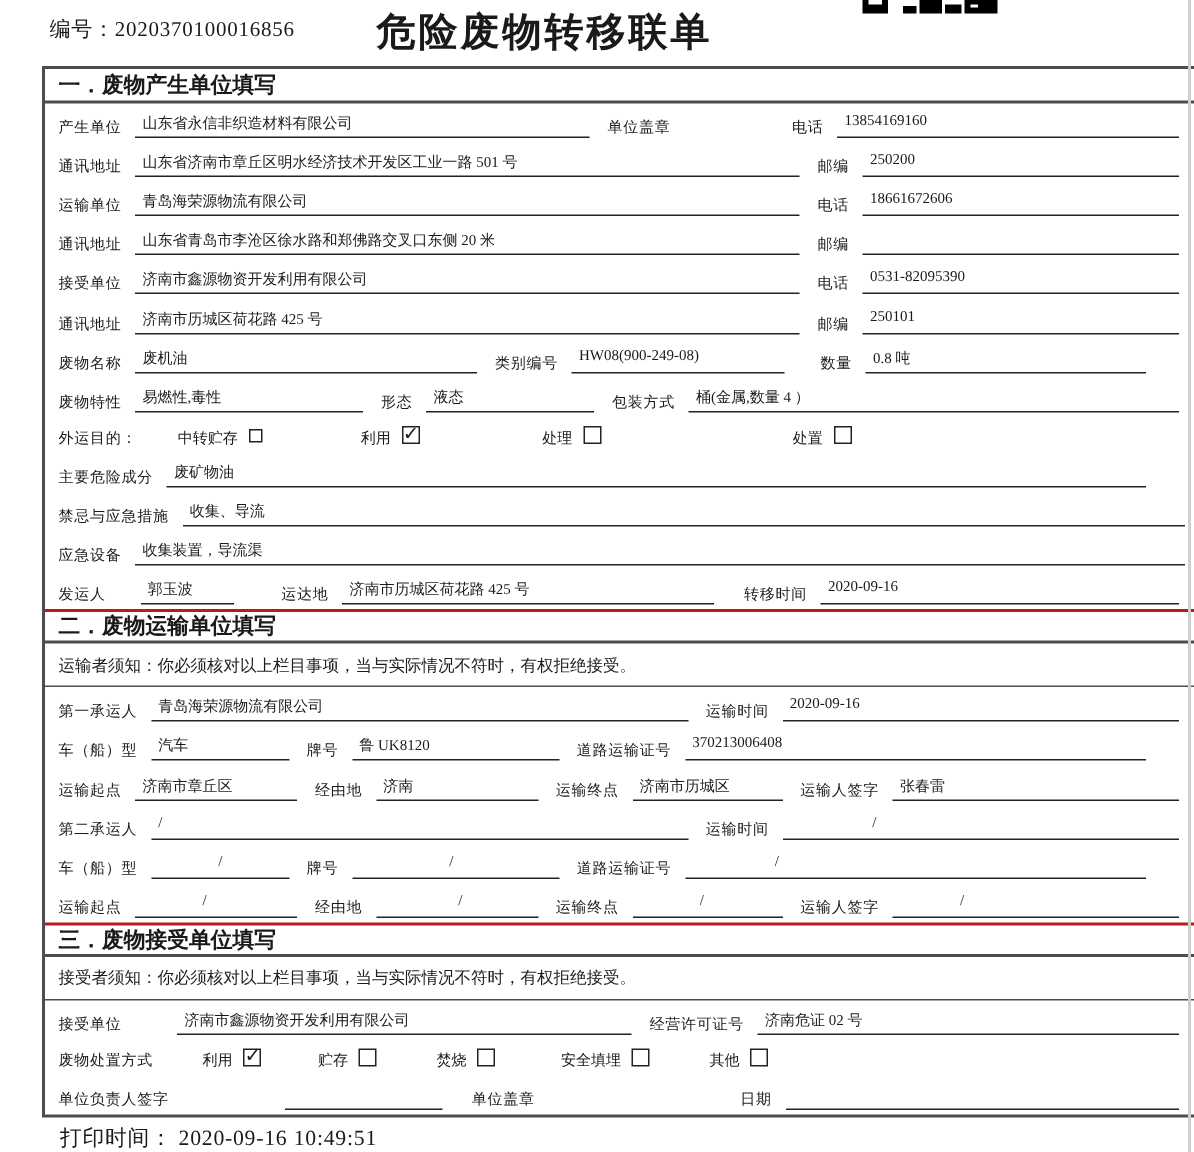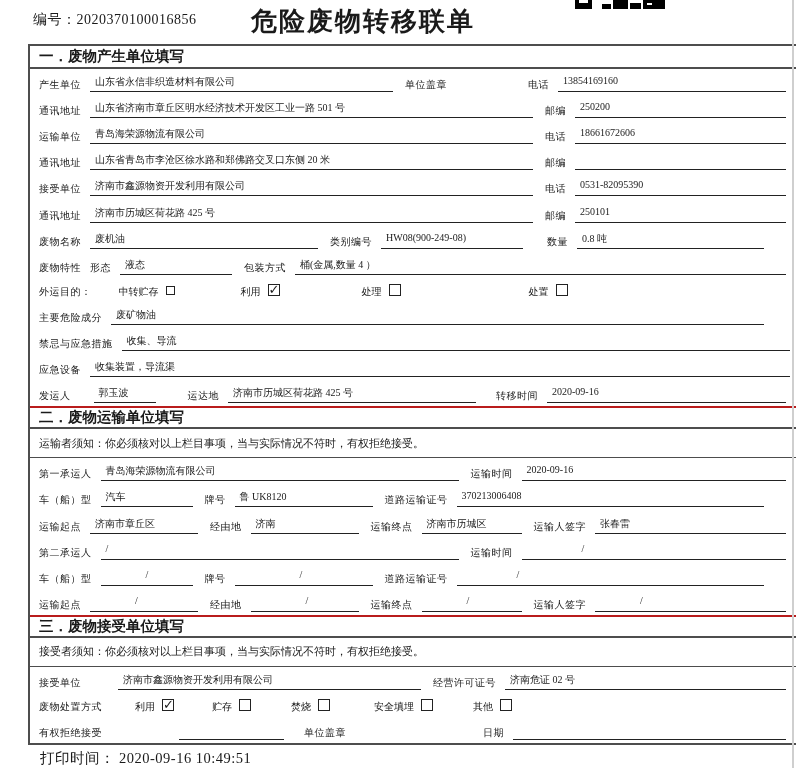--- a/index.html
+++ b/index.html
@@ -117,20 +117,21 @@
       <span class="lbl">废物名称</span>
       <span class="val" style="width:228px">废机油</span>
       <span class="lbl">类别编号</span>
       <span class="val" style="width:142px">HW08(900-249-08)</span>
       <span class="lbl" style="margin-left:12px">数量</span>
       <span class="val fill short">0.8 吨</span>
     </div>
 
     <div class="row">
       <span class="lbl">废物特性</span>
+      <span class="val" style="width:152px">易燃性,毒性</span>
       <span class="lbl">形态</span>
       <span class="val" style="width:112px">液态</span>
       <span class="lbl">包装方式</span>
       <span class="val fill">桶(金属,数量  4 ）</span>
     </div>
 
     <div class="row">
       <span class="lbl">外运目的：</span>
       <span class="opt" style="margin-left:18px"><span>中转贮存</span><span class="checkbox small"></span></span>
       <span class="opt" style="margin-left:66px"><span>利用</span><span class="checkbox checked"></span></span>
@@ -233,21 +234,21 @@
     <div class="row">
       <span class="lbl">废物处置方式</span>
       <span class="opt" style="margin-left:24px"><span>利用</span><span class="checkbox checked"></span></span>
       <span class="opt" style="margin-left:38px"><span>贮存</span><span class="checkbox"></span></span>
       <span class="opt" style="margin-left:40px"><span>焚烧</span><span class="checkbox"></span></span>
       <span class="opt" style="margin-left:44px"><span>安全填埋</span><span class="checkbox"></span></span>
       <span class="opt" style="margin-left:40px"><span>其他</span><span class="checkbox"></span></span>
     </div>
 
     <div class="row">
-      <span class="lbl">有权拒绝接受</span>
+      <span class="lbl">单位负责人签字</span>
       <span class="val" style="width:105px;margin-left:68px"></span>
       <span class="lbl" style="margin-left:8px">单位盖章</span>
       <span class="lbl" style="margin-left:128px">日期</span>
       <span class="val fill"></span>
     </div>
 
   </div>
 
   <div class="print-line">
     <span>打印时间：</span><span>2020-09-16 10:49:51</span>

